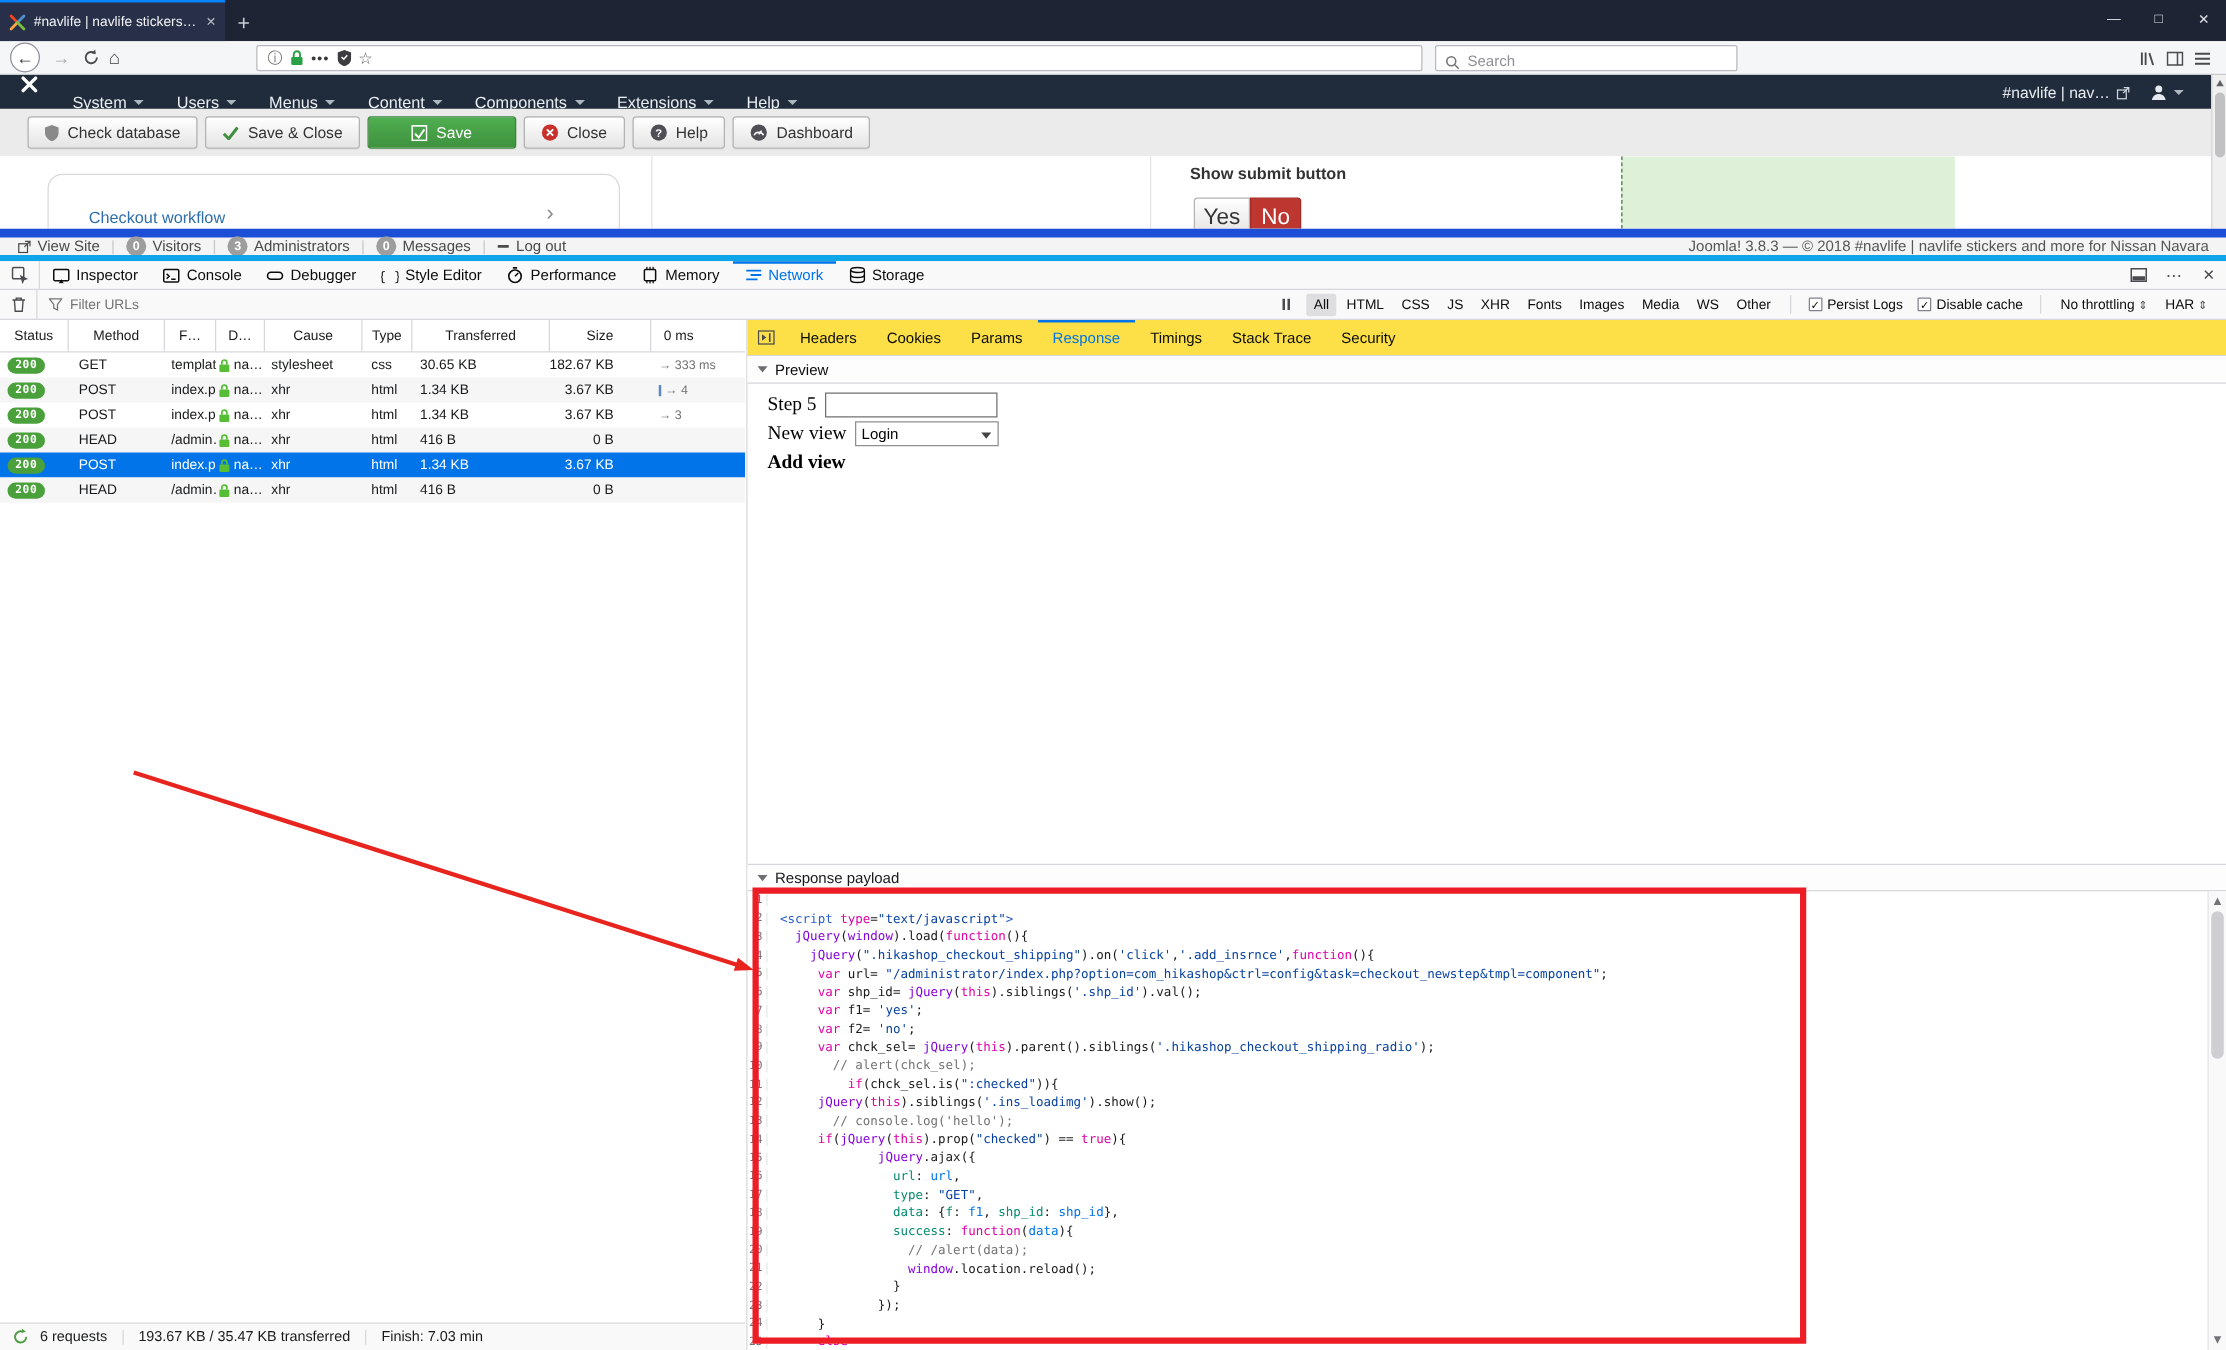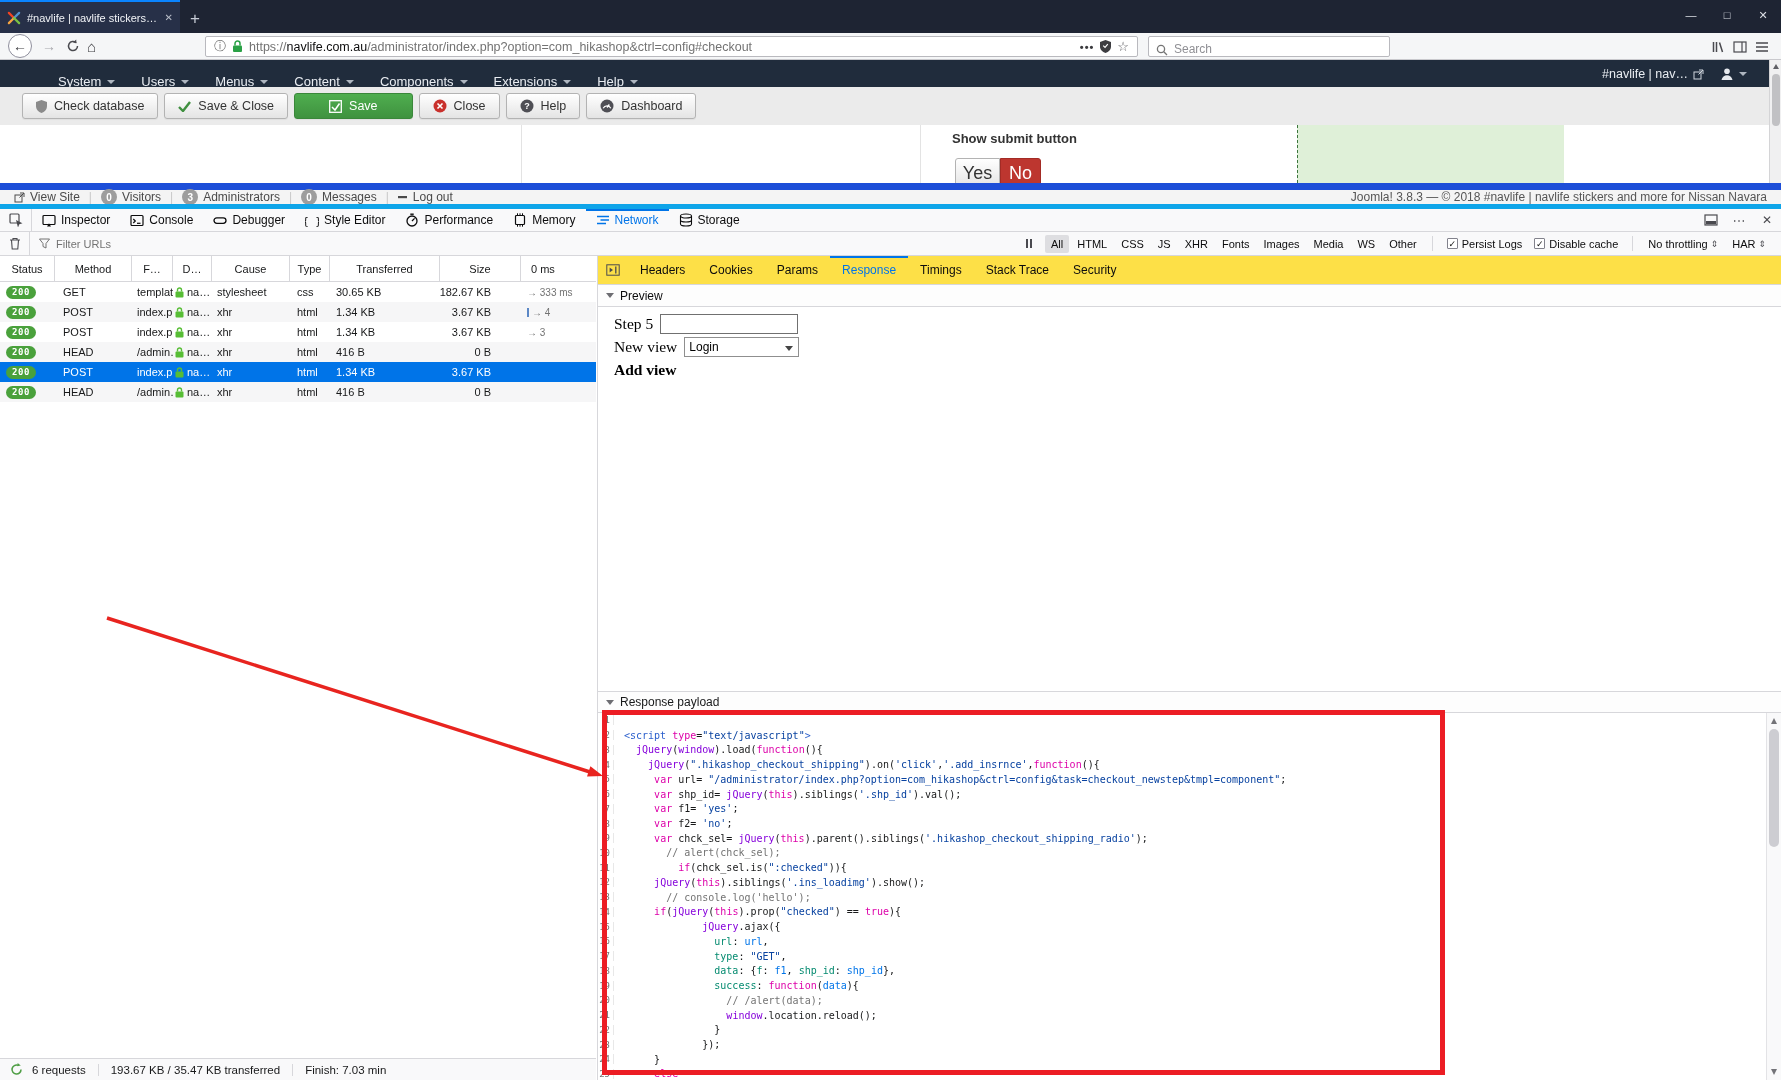--- a/index.html
+++ b/index.html
@@ -22,21 +22,21 @@
 .urlbar{position:absolute;left:205px;top:3px;width:933px;height:21px;background:#fff;border:1px solid #b9b9be;border-radius:2px;display:flex;align-items:center;padding:0 8px;gap:6px}
 .url-info{color:#737373;font-size:12px}
 .url-text{flex:1;font-size:12.5px;color:#737373;white-space:nowrap;overflow:hidden}
 .url-text b{color:#0c0c0d;font-weight:normal}
 .url-dots{color:#39393d;font-size:11px;letter-spacing:1px;font-weight:bold}
 .url-star{color:#5c5c61;font-size:13px}
 .searchbar{position:absolute;left:1148px;top:3px;width:242px;height:21px;background:#fff;border:1px solid #b9b9be;border-radius:2px;display:flex;align-items:flex-end;padding:0 7px;gap:6px}
 .search-ph{color:#8f8f94;font-size:12px}
 .nb-right{position:absolute;right:0;top:0;height:27px;display:flex;align-items:center;gap:8px;padding-right:12px}
 
-.jmenubar{position:absolute;left:0;top:60px;width:1769px;height:43px;background:#202c3c;display:flex;align-items:flex-end}
+.jmenubar{position:absolute;left:0;top:60px;width:1769px;height:43px;background:#202c3c;display:flex;align-items:flex-start}
 .jlogo{margin:0 14px 0 16px}
 .jmenu{display:flex;height:100%}
 .jmenu-item{display:flex;align-items:center;gap:6px;padding:0 13px;color:#e9edf2;font-size:13px}
 .caret{width:0;height:0;border-left:4px solid transparent;border-right:4px solid transparent;border-top:4px solid #aeb6c0}
 .jm-right{position:absolute;right:22px;top:0;height:27px;display:flex;align-items:center;gap:16px;color:#e9edf2;font-size:12.5px}
 .sitelink{display:flex;align-items:center;gap:5px}
 .sitelink svg{margin-top:1px}
 .userbtn{display:flex;align-items:center;gap:5px}
 
 .jtoolbar{position:absolute;left:0;top:87px;width:1781px;height:38px;background:#ebebeb;display:flex;align-items:center;padding-left:22px}
@@ -176,21 +176,20 @@
     </span>
   <span class="nav-ic homebtn">⌂</span>
   <div class="urlbar">
     <span class="url-info">ⓘ</span>
     <span>
         <svg width="11" height="13" viewBox="0 0 11 13">
           <rect x="1" y="5.5" width="9" height="6.5" rx="1" fill="#2aa146"></rect>
           <path d="M3 5.5V3.5a2.5 2.5 0 0 1 5 0v2" fill="none" stroke="#2aa146" stroke-width="1.5"></path>
         </svg>
       </span>
-    <span class="url-text"><span>https://</span><b>navlife.com.au</b><span>/administrator/index.php?option=com_hikashop&amp;ctrl=config#checkout</span></span>
     <span class="url-dots">•••</span>
     <span>
         <svg width="11" height="13" viewBox="0 0 12 14">
           <path d="M6 0l6 2v5c0 3.6-2.6 6-6 7-3.4-1-6-3.4-6-7V2z" fill="#3d3d41"></path>
           <path d="M3.5 6l2 2 3-3.5" stroke="#fff" stroke-width="1.3" fill="none"></path>
         </svg>
       </span>
     <span class="url-star">☆</span>
   </div>
   <div class="searchbar">
@@ -328,20 +327,24 @@
           <line x1="7" y1="8.5" x2="9.3" y2="5.5" stroke="#fff" stroke-width="1.3"></line>
         </svg>
       </span>
       <span class="jbtn-lb">Dashboard</span>
     </div>
   </div>
 
 <div class="pagestrip">
   <div class="vline" style="left:521px"></div>
   <div class="vline" style="left:920px"></div>
+  <div class="pcard">
+    <span class="plink">Checkout workflow</span>
+    <span class="pchev">›</span>
+  </div>
   <div class="setlabel">Show submit button</div>
   <div class="toggle">
     <span class="tbtn tbtn-yes">Yes</span>
     <span class="tbtn tbtn-no">No</span>
   </div>
   <div class="greenbox"></div>
 </div>
 
 <div class="pagescroll">
   <span class="ps-up"></span>

